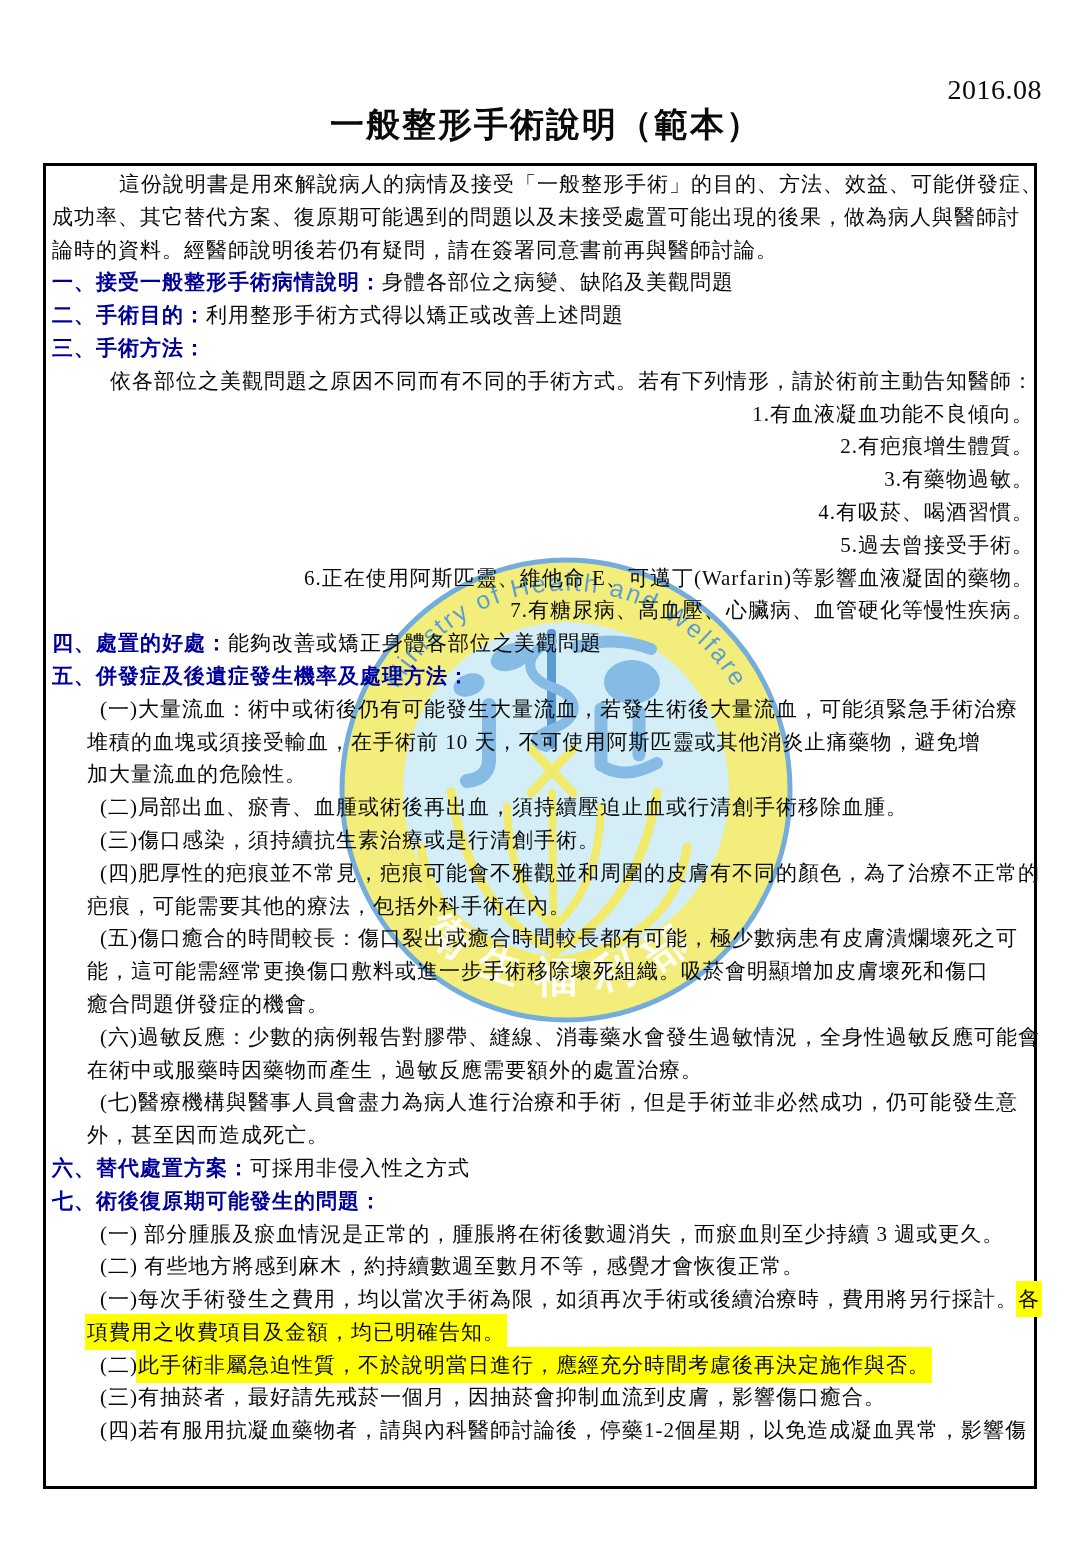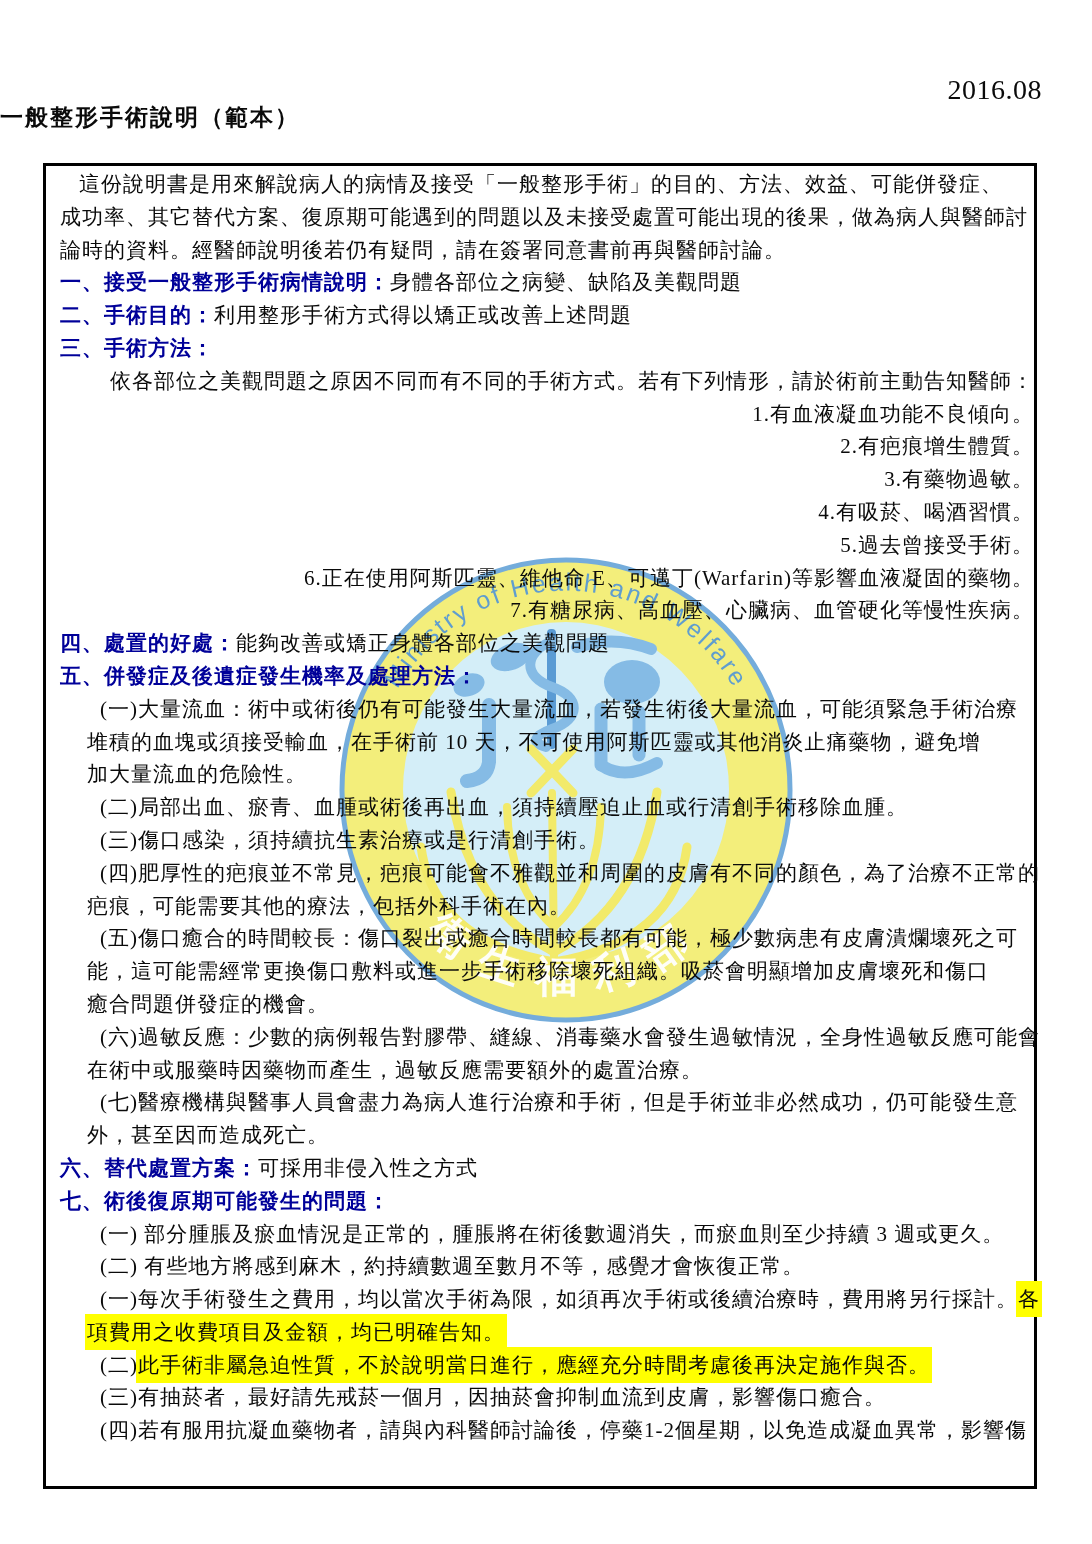--- a/index.html
+++ b/index.html
@@ -10,37 +10,37 @@
   html,body{margin:0;padding:0;}
   body{
     width:1092px;height:1544px;position:relative;background:#ffffff;
     font-family:"Liberation Serif","DejaVu Serif",serif;color:var(--text);
     overflow:hidden;
   }
   .date{
     position:absolute;top:74px;right:50px;font-size:28px;letter-spacing:0.5px;
   }
   .title{
-    position:absolute;top:102px;left:0;width:100%;
-    font-size:23px;font-weight:bold;letter-spacing:2px;
+    position:absolute;top:102px;left:0;width:100%;text-align:center;
+    font-size:34px;font-weight:bold;letter-spacing:2px;
   }
   .seal{
     position:absolute;left:339px;top:557px;width:454px;height:466px;z-index:0;
   }
   .doc-box{
     position:absolute;left:43px;top:163px;width:988px;height:1318px;
     border:3px solid var(--border);background:transparent;z-index:1;
     padding-top:2px;
   }
   .line{
     height:32.8px;line-height:32.8px;white-space:nowrap;
     font-size:21px;letter-spacing:1px;
   }
-  .ind-flush{padding-left:14px;}
-  .ind-first{padding-left:33px;font-family:Liberation Serif, serif;}
+  .ind-flush{padding-left:6px;}
+  .ind-first{padding-left:73px;font-family:Liberation Serif, serif;}
   .ind-l1{padding-left:34px;text-align:right;}
   .ind-l1b{padding-left:54px;}
   .ind-l2{padding-left:41px;}
   .seg-plain{color:var(--text);}
   .seg-num{color:var(--navy);font-weight:bold;display:inline-block;min-width:36px;}
   .seg-head{color:var(--navy);font-weight:bold;}
   .seg-hl{background:var(--highlight);padding:6px 2px;margin:0 -2px;}
   .seal-en-text{font-family:"Liberation Sans","DejaVu Sans",sans-serif;font-size:25px;letter-spacing:2.5px;}
   .seal-cn-text{font-size:42px;font-weight:bold;letter-spacing:20px;}
 </style>

